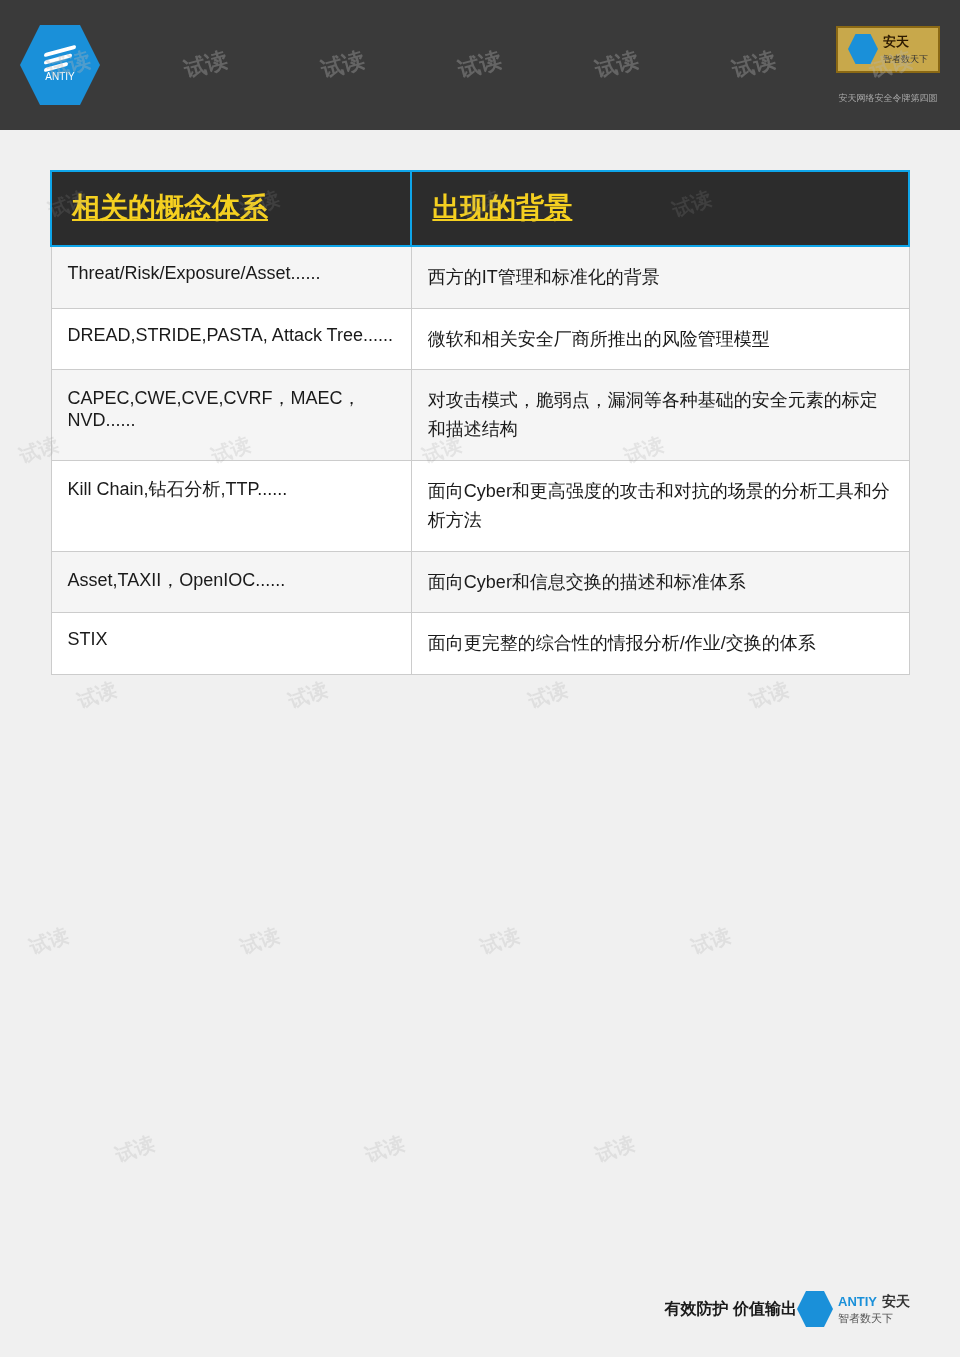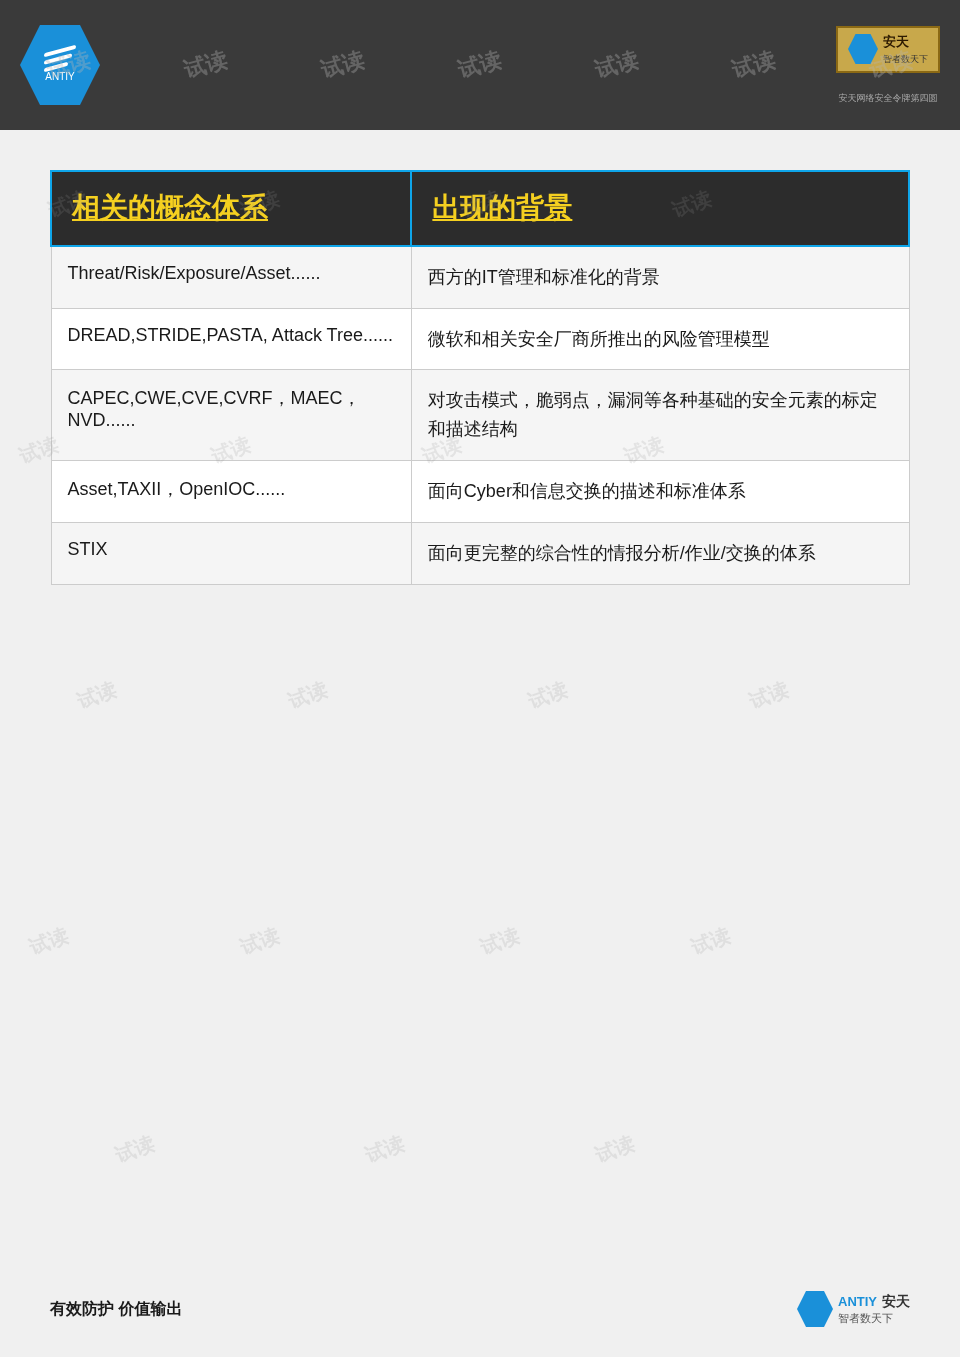--- a/index.html
+++ b/index.html
@@ -194,21 +194,21 @@
     }
 
     
     .footer {
       position: absolute;
       bottom: 30px;
       left: 50px;
       right: 50px;
       display: flex;
       align-items: center;
-      justify-content: space-between;
+      justify-content: flex-end;
     }
 
     .footer-left {
       color: #1a1a1a;
       font-size: 16px;
       font-weight: bold;
     }
 
     .footer-right {
       display: flex;
@@ -313,20 +313,24 @@
         </tr>
         <tr>
           <td class="left-col">DREAD,STRIDE,PASTA, Attack Tree......</td>
           <td class="right-col">微软和相关安全厂商所推出的风险管理模型</td>
         </tr>
         <tr>
           <td class="left-col">CAPEC,CWE,CVE,CVRF，MAEC，NVD......</td>
           <td class="right-col">对攻击模式，脆弱点，漏洞等各种基础的安全元素的标定和描述结构</td>
         </tr>
         <tr>
+          <td class="left-col">Kill Chain,钻石分析,TTP......</td>
+          <td class="right-col">面向Cyber和更高强度的攻击和对抗的场景的分析工具和分析方法</td>
+        </tr>
+        <tr>
           <td class="left-col">Asset,TAXII，OpenIOC......</td>
           <td class="right-col">面向Cyber和信息交换的描述和标准体系</td>
         </tr>
         <tr>
           <td class="left-col">STIX</td>
           <td class="right-col">面向更完整的综合性的情报分析/作业/交换的体系</td>
         </tr>
       </tbody>
   </table>
 </div>

